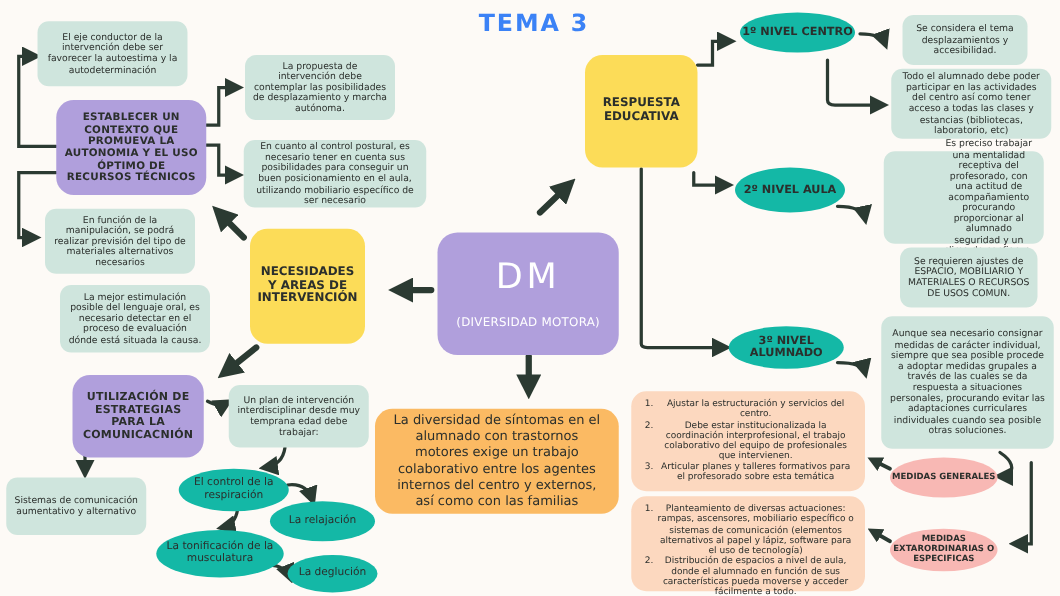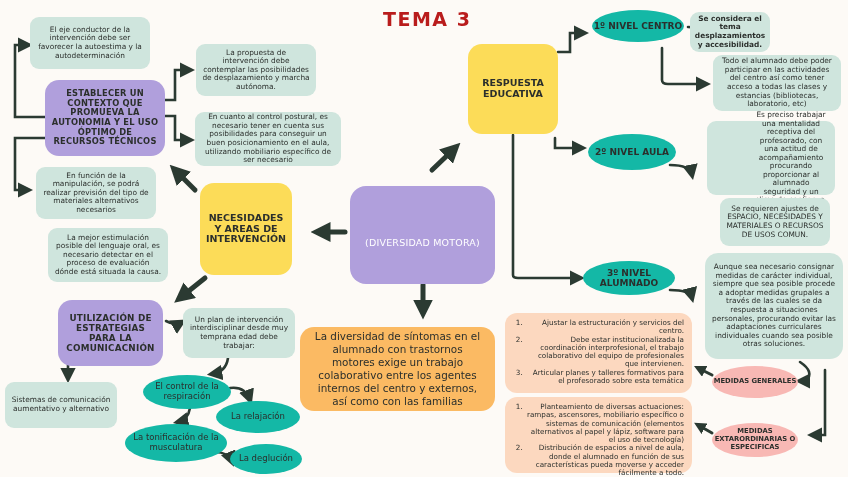--- a/index.html
+++ b/index.html
@@ -2,28 +2,28 @@
 <html><head>
 <meta charset="utf-8">
 <style>
   html,body{margin:0;padding:0;}
   body{width:848px;height:477px;background:#fdfaf6;position:relative;overflow:hidden;font-family:"DejaVu Sans",sans-serif;color:#2b2f2c;}
   .box{position:absolute;display:flex;align-items:center;justify-content:center;text-align:center;box-sizing:border-box;line-height:1.15;}
   .mint{background:#cfe5dd;border-radius:9px;font-size:7.4px;padding:3px 6px;}
   .purple{background:#b09fdc;border-radius:14px;font-size:9px;font-weight:bold;text-transform:uppercase;padding:6px;letter-spacing:.2px;}
   .yellow{background:#fcdc58;border-radius:14px;font-size:9.5px;font-weight:bold;text-transform:uppercase;padding:24px;}
   .orange{background:#fbba63;border-radius:14px;font-size:10.4px;padding:6px 10px;line-height:1.25;}
-  .peach{background:#fcd8bf;border-radius:12px;font-size:7.2px;padding:6px 8px;text-align:right;justify-content:flex-start;align-items:flex-start;}
+  .peach{background:#fcd8bf;border-radius:12px;font-size:7.2px;padding:6px 8px;text-align:center;justify-content:flex-start;align-items:flex-start;}
   .ellipse{border-radius:50%;background:#14b8a6;font-size:8.5px;}
   .ellipse.lvl{font-weight:bold;text-transform:uppercase;font-size:9px;}
   .pink{background:#f8b8b4;border-radius:50%;font-size:6.8px;font-weight:bold;text-transform:uppercase;}
   ol{margin:0;padding-left:12px;}
   ol li{margin:0;}
   svg.arrows{position:absolute;left:0;top:0;width:848px;height:477px;pointer-events:none;}
-  .title{position:absolute;left:383px;top:8px;font-size:19px;font-weight:bold;letter-spacing:1.5px;color:#b91c1c;}
+  .title{position:absolute;left:383px;top:8px;font-size:19px;font-weight:bold;letter-spacing:1.5px;color:#3b82f6;}
 </style>
 </head>
 <body>
 
 <svg class="arrows">
   <defs>
     <marker id="ah" markerWidth="6" markerHeight="6" refX="4" refY="3" orient="auto">
         <path d="M0,0 L6,3 L0,6 z" fill="#2b3a32"></path>
       </marker>
     <marker id="ahb" markerWidth="4" markerHeight="4" refX="2.5" refY="2" orient="auto">
@@ -60,20 +60,21 @@
     <path d="M800,362 Q815,372 806,381 H800" marker-end="url(#ah)"></path>
     <path d="M825,370 V435 H812" marker-end="url(#ah)"></path>
     <line x1="712" y1="375" x2="698" y2="368" marker-end="url(#ahb)" stroke-width="3"></line>
     <line x1="712" y1="433" x2="698" y2="425" marker-end="url(#ahb)" stroke-width="3"></line>
   </g>
 </svg>
 
 <div class="title">TEMA 3</div>
 
 <div class="box purple" style="left:350px;top:186px;width:145px;height:98px;flex-direction:column;border-radius:16px;">
+  <div style="font-size:28px;color:#fff;font-weight:normal;letter-spacing:3px;">DM</div>
   <div style="font-size:9.5px;color:#fff;font-weight:normal;margin-top:16px;">(DIVERSIDAD MOTORA)</div>
 </div>
 
 <div class="box yellow" style="left:200px;top:183px;width:92px;height:92px;">NECESIDADES Y AREAS DE INTERVENCIÓN</div>
 <div class="box purple" style="left:45px;top:80px;width:120px;height:76px;font-size:8.3px;">ESTABLECER UN CONTEXTO QUE PROMUEVA LA AUTONOMIA Y EL USO ÓPTIMO DE RECURSOS TÉCNICOS</div>
 <div class="box mint" style="left:30px;top:17px;width:120px;height:52px;">El eje conductor de la intervención debe ser favorecer la autoestima y la autodeterminación</div>
 <div class="box mint" style="left:196px;top:44px;width:120px;height:52px;">La propuesta de intervención debe contemplar las posibilidades de desplazamiento y marcha autónoma.</div>
 <div class="box mint" style="left:195px;top:112px;width:146px;height:54px;">En cuanto al control postural, es necesario tener en cuenta sus posibilidades para conseguir un buen posicionamiento en el aula, utilizando mobiliario específico de ser necesario</div>
 <div class="box mint" style="left:36px;top:167px;width:120px;height:52px;">En función de la manipulación, se podrá realizar previsión del tipo de materiales alternativos necesarios</div>
 <div class="box mint" style="left:48px;top:228px;width:120px;height:54px;">La mejor estimulación posible del lenguaje oral, es necesario detectar en el proceso de evaluación dónde está situada la causa.</div>
@@ -84,29 +85,29 @@
 <div class="box ellipse" style="left:143px;top:375px;width:88px;height:34px;">El control de la respiración</div>
 <div class="box ellipse" style="left:216px;top:401px;width:84px;height:32px;">La relajación</div>
 <div class="box ellipse" style="left:125px;top:424px;width:102px;height:38px;">La tonificación de la musculatura</div>
 <div class="box ellipse" style="left:230px;top:444px;width:72px;height:30px;">La deglución</div>
 
 <div class="box orange" style="left:300px;top:327px;width:195px;height:84px;">La diversidad de síntomas en el alumnado con trastornos motores exige un trabajo colaborativo entre los agentes internos del centro y externos, así como con las familias</div>
 
 <div class="box yellow" style="left:468px;top:44px;width:90px;height:90px;">RESPUESTA EDUCATIVA</div>
 
 <div class="box ellipse lvl" style="left:592px;top:10px;width:92px;height:32px;">1º NIVEL CENTRO</div>
-<div class="box mint" style="left:690px;top:12px;width:80px;height:40px;font-weight:bold;">Se considera el tema desplazamientos y accesibilidad.</div>
+<div class="box mint" style="left:722px;top:12px;width:100px;height:40px;">Se considera el tema desplazamientos y accesibilidad.</div>
 <div class="box mint" style="left:713px;top:55px;width:128px;height:56px;">Todo el alumnado debe poder participar en las actividades del centro así como tener acceso a todas las clases y estancias (bibliotecas, laboratorio, etc)</div>
 
 <div class="box ellipse lvl" style="left:588px;top:134px;width:88px;height:36px;">2º NIVEL AULA</div>
 <div class="box mint" style="left:707px;top:121px;width:128px;height:74px;padding-left:46px;">Es preciso trabajar una mentalidad receptiva del profesorado, con una actitud de acompañamiento procurando proporcionar al alumnado seguridad y un clima de confianza.</div>
-<div class="box mint" style="left:720px;top:198px;width:110px;height:48px;">Se requieren ajustes de ESPACIO, NECESIDADES Y MATERIALES O RECURSOS DE USOS COMUN.</div>
+<div class="box mint" style="left:720px;top:198px;width:110px;height:48px;">Se requieren ajustes de ESPACIO, MOBILIARIO Y MATERIALES O RECURSOS DE USOS COMUN.</div>
 
 <div class="box ellipse lvl" style="left:583px;top:261px;width:92px;height:34px;">3º NIVEL ALUMNADO</div>
-<div class="box mint" style="left:705px;top:253px;width:138px;height:106px;border-radius:13px;">Aunque sea necesario consignar medidas de carácter individual, siempre que sea posible procede a adoptar medidas grupales a través de las cuales se da respuesta a situaciones personales, procurando evitar las adaptaciones curriculares individuales cuando sea posible otras soluciones.</div>
+<div class="box mint" style="left:705px;top:253px;width:138px;height:106px;">Aunque sea necesario consignar medidas de carácter individual, siempre que sea posible procede a adoptar medidas grupales a través de las cuales se da respuesta a situaciones personales, procurando evitar las adaptaciones curriculares individuales cuando sea posible otras soluciones.</div>
 
 <div class="box peach" style="left:505px;top:313px;width:187px;height:80px;">
   <ol id="general-list">
       <li>Ajustar la estructuración y servicios del centro.</li>
       <li>Debe estar institucionalizada la coordinación interprofesional, el trabajo colaborativo del equipo de profesionales que intervienen.</li>
       <li>Articular planes y talleres formativos para el profesorado sobre esta temática</li>
     </ol>
 </div>
 <div class="box peach" style="left:505px;top:397px;width:187px;height:76px;">
   <ol id="specific-list">

